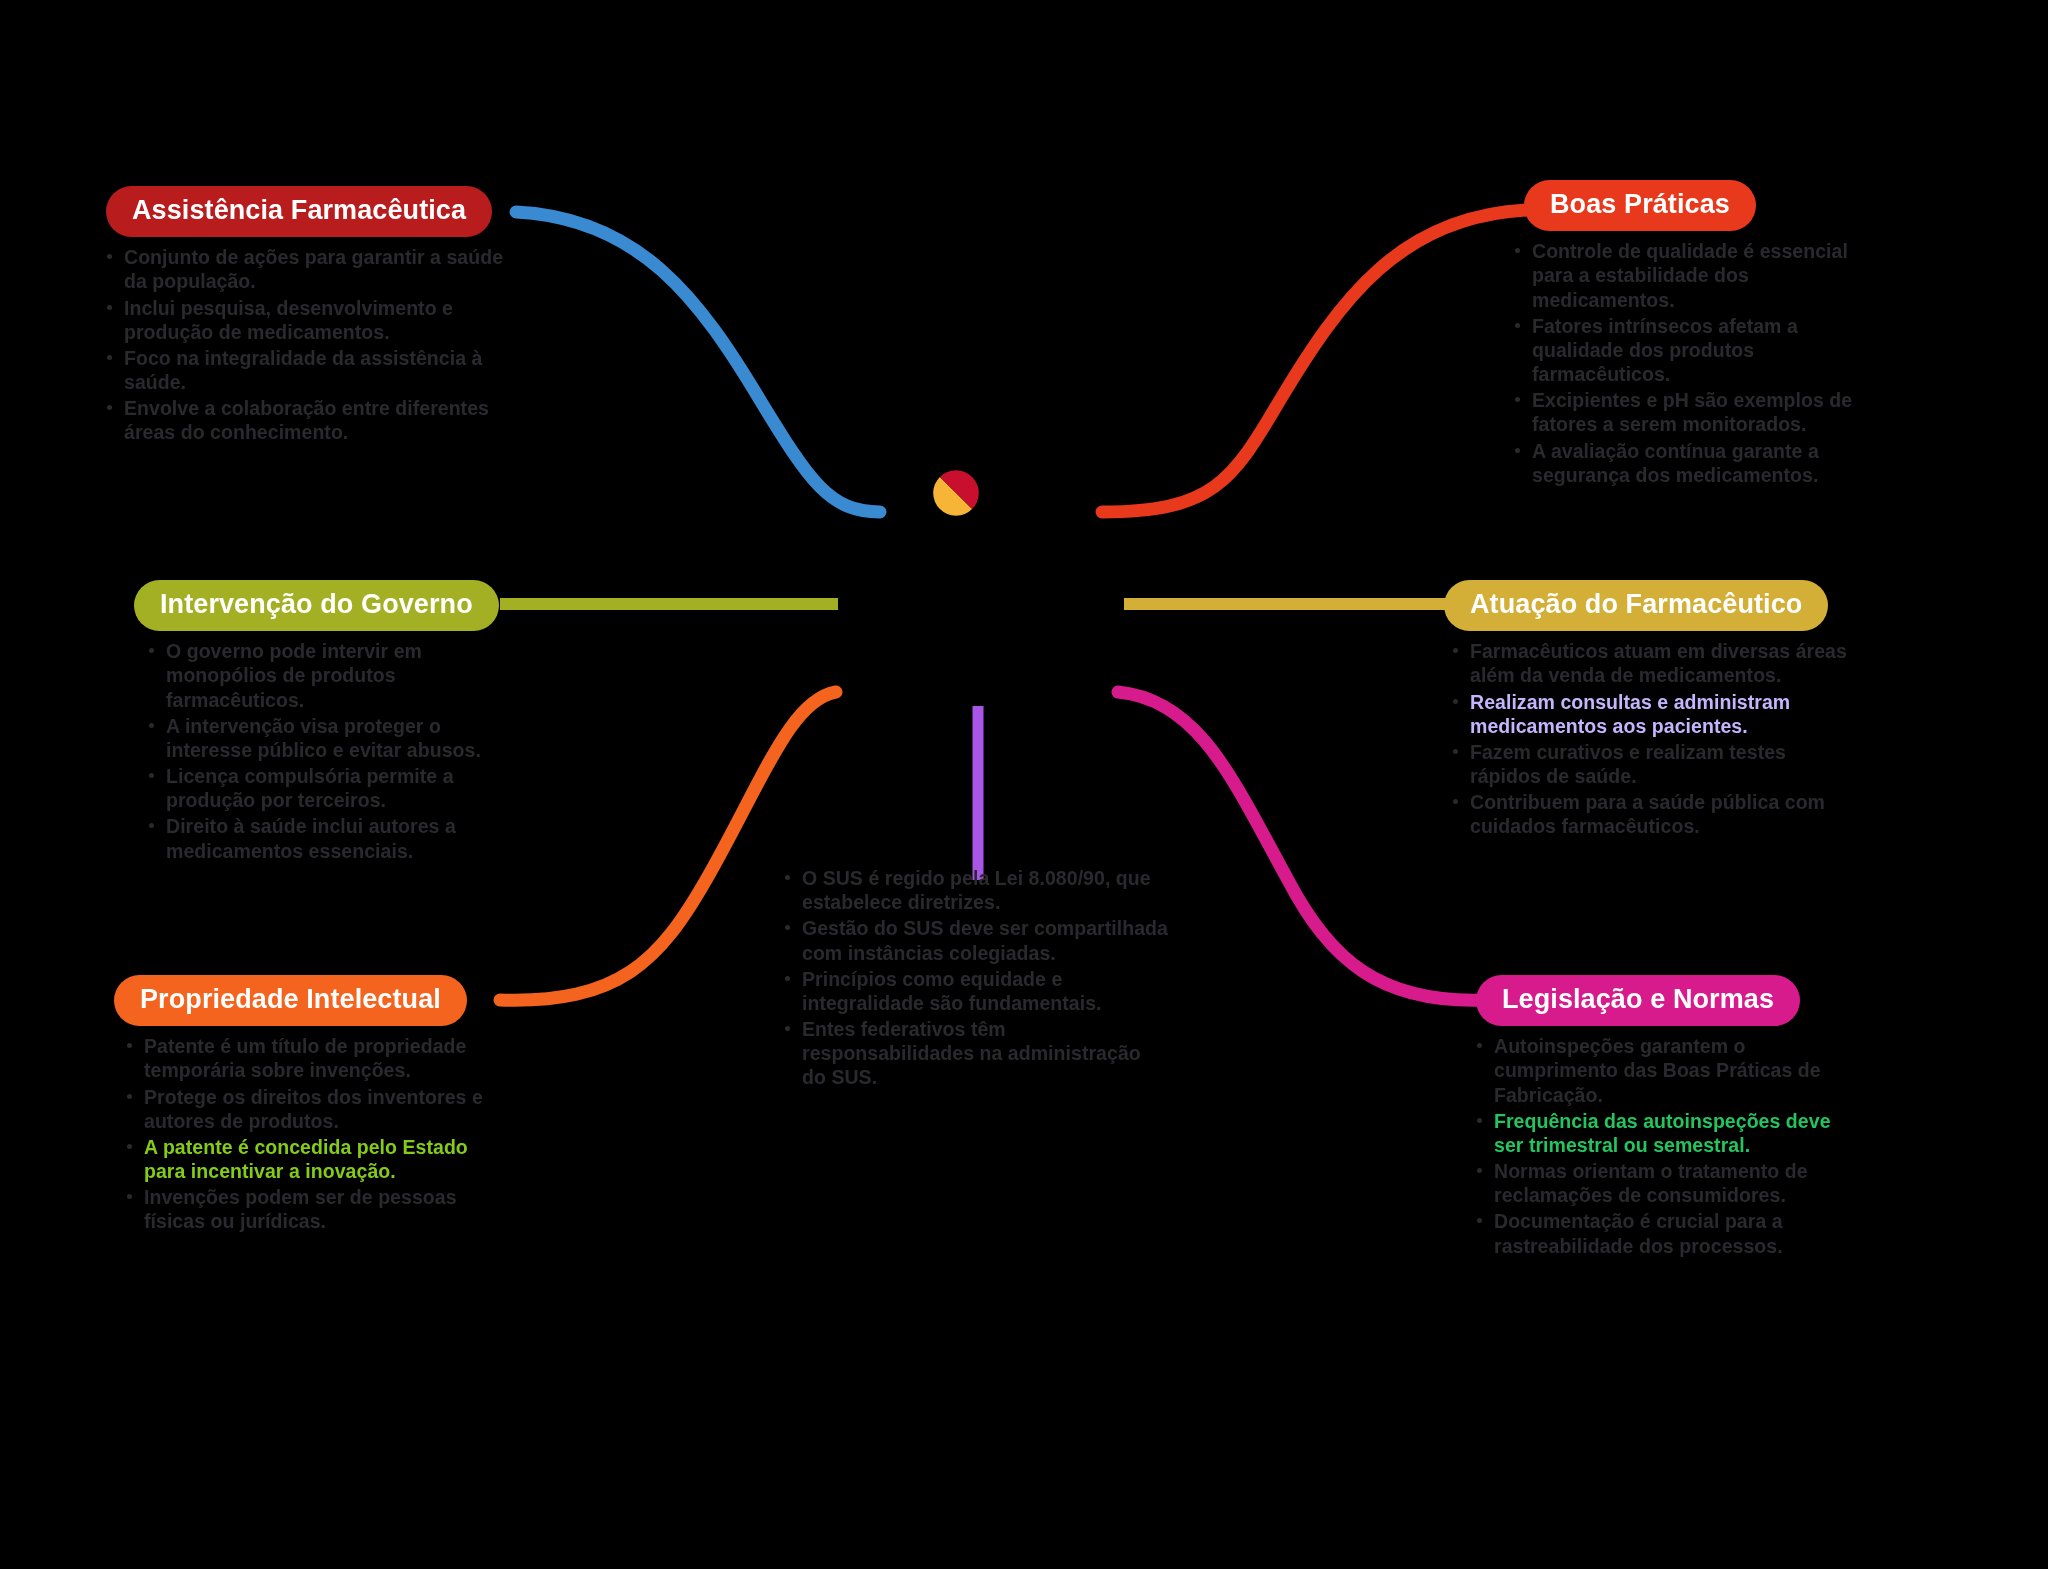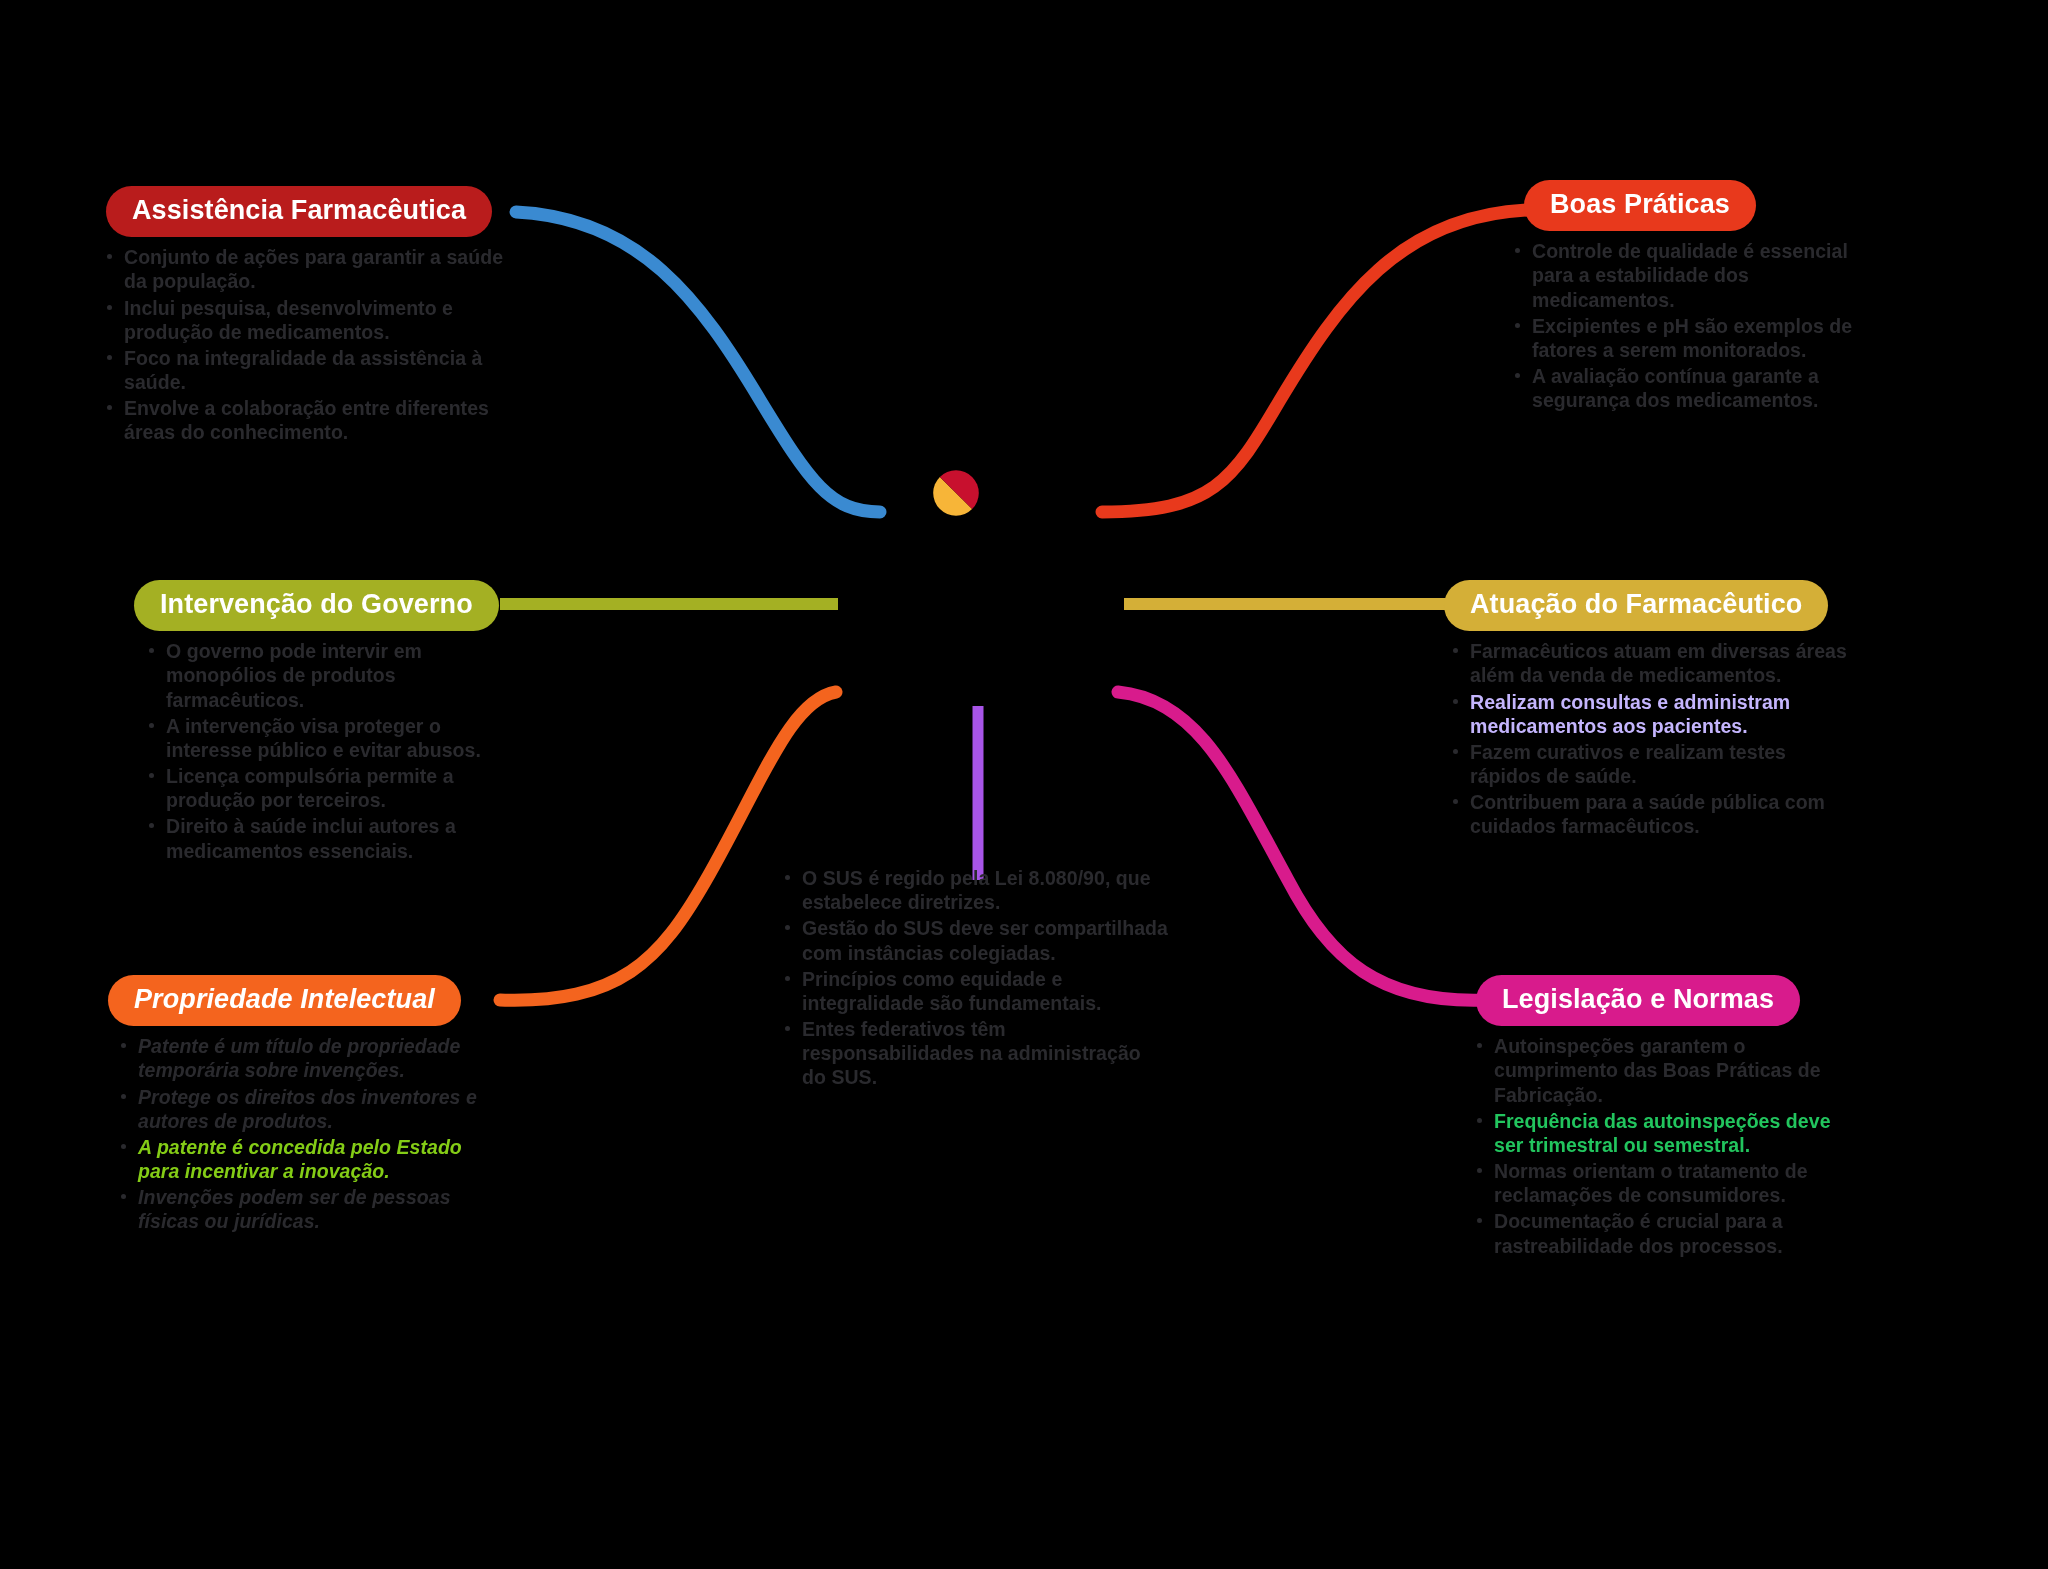--- a/index.html
+++ b/index.html
@@ -84,21 +84,21 @@
     width: 5px;
     height: 5px;
     border-radius: 50%;
     background: #2a2a2e;
   }
   .node.right-side .node-pill { float: none; text-align: center; }
 
   
   #node-assistencia   { left: 100px;  top: 186px;  width: 420px; }
   #node-governo       { left: 124px;  top: 580px;  width: 400px; }
-  #node-propriedade   { left: 108px;  top: 975px;  width: 400px; font-style: italic; }
+  #node-propriedade   { left: 114px;  top: 975px;  width: 400px; }
   #node-boas          { left: 1502px; top: 180px;  width: 360px; }
   #node-atuacao       { left: 1444px; top: 580px;  width: 410px; }
   #node-legislacao    { left: 1462px; top: 975px;  width: 400px; }
   #node-sus           { left: 768px;  top: 858px;  width: 400px; }
 
   #node-assistencia .node-pill { margin-left: 6px; }
   #node-governo .node-pill     { margin-left: 10px; }
   #node-governo .node-list     { margin-left: 18px; }
   #node-propriedade .node-pill { margin-left: 0px; }
   #node-propriedade .node-list { margin-left: 6px; }
@@ -148,20 +148,21 @@
       <li style="color: rgb(42, 42, 46);">Inclui pesquisa, desenvolvimento e produção de medicamentos.</li>
       <li style="color: rgb(42, 42, 46);">Foco na integralidade da assistência à saúde.</li>
       <li style="color: rgb(42, 42, 46);">Envolve a colaboração entre diferentes áreas do conhecimento.</li>
     </ul>
   </div>
 
   <div class="node right-side" id="node-boas">
     <div class="node-pill" style="background: rgb(232, 57, 28);">Boas Práticas</div>
     <ul class="node-list">
       <li style="color: rgb(42, 42, 46);">Controle de qualidade é essencial para a estabilidade dos medicamentos.</li>
+      <li style="color: rgb(42, 42, 46);">Fatores intrínsecos afetam a qualidade dos produtos farmacêuticos.</li>
       <li style="color: rgb(42, 42, 46);">Excipientes e pH são exemplos de fatores a serem monitorados.</li>
       <li style="color: rgb(42, 42, 46);">A avaliação contínua garante a segurança dos medicamentos.</li>
     </ul>
   </div>
 
   <div class="node" id="node-governo">
     <div class="node-pill" style="background: rgb(164, 176, 35);">Intervenção do Governo</div>
     <ul class="node-list">
       <li style="color: rgb(42, 42, 46);">O governo pode intervir em monopólios de produtos farmacêuticos.</li>
       <li style="color: rgb(42, 42, 46);">A intervenção visa proteger o interesse público e evitar abusos.</li>

